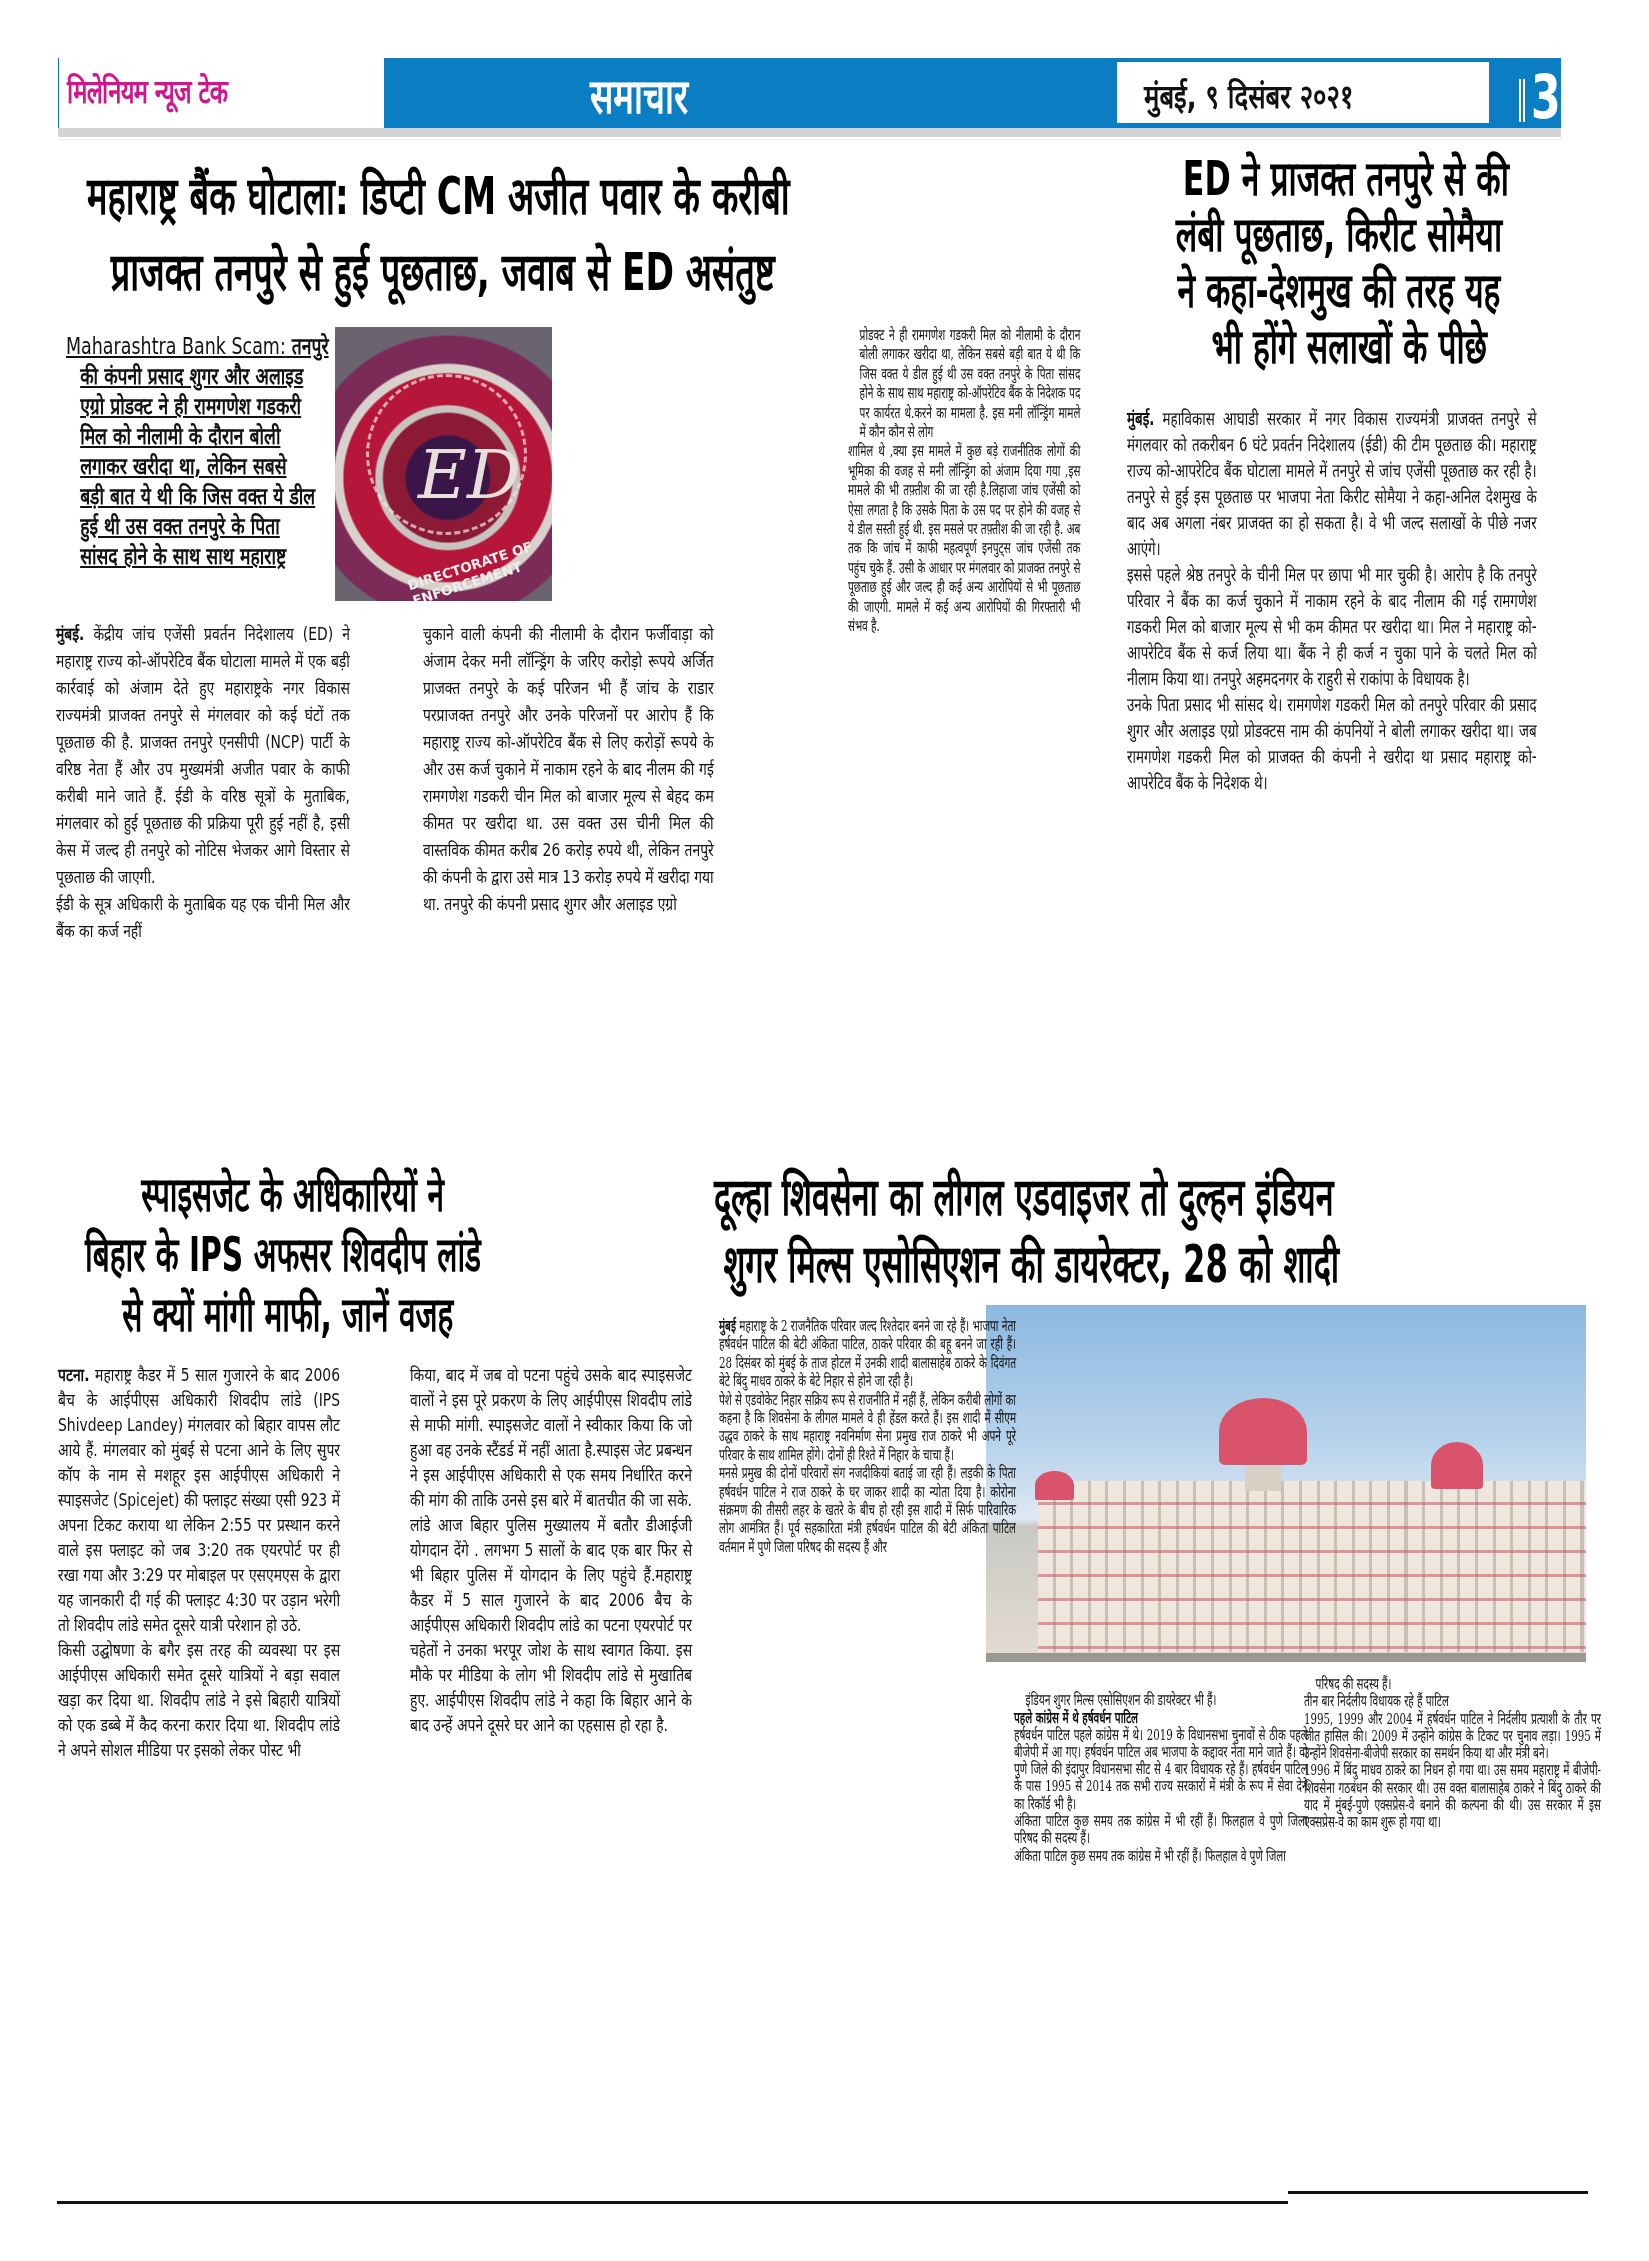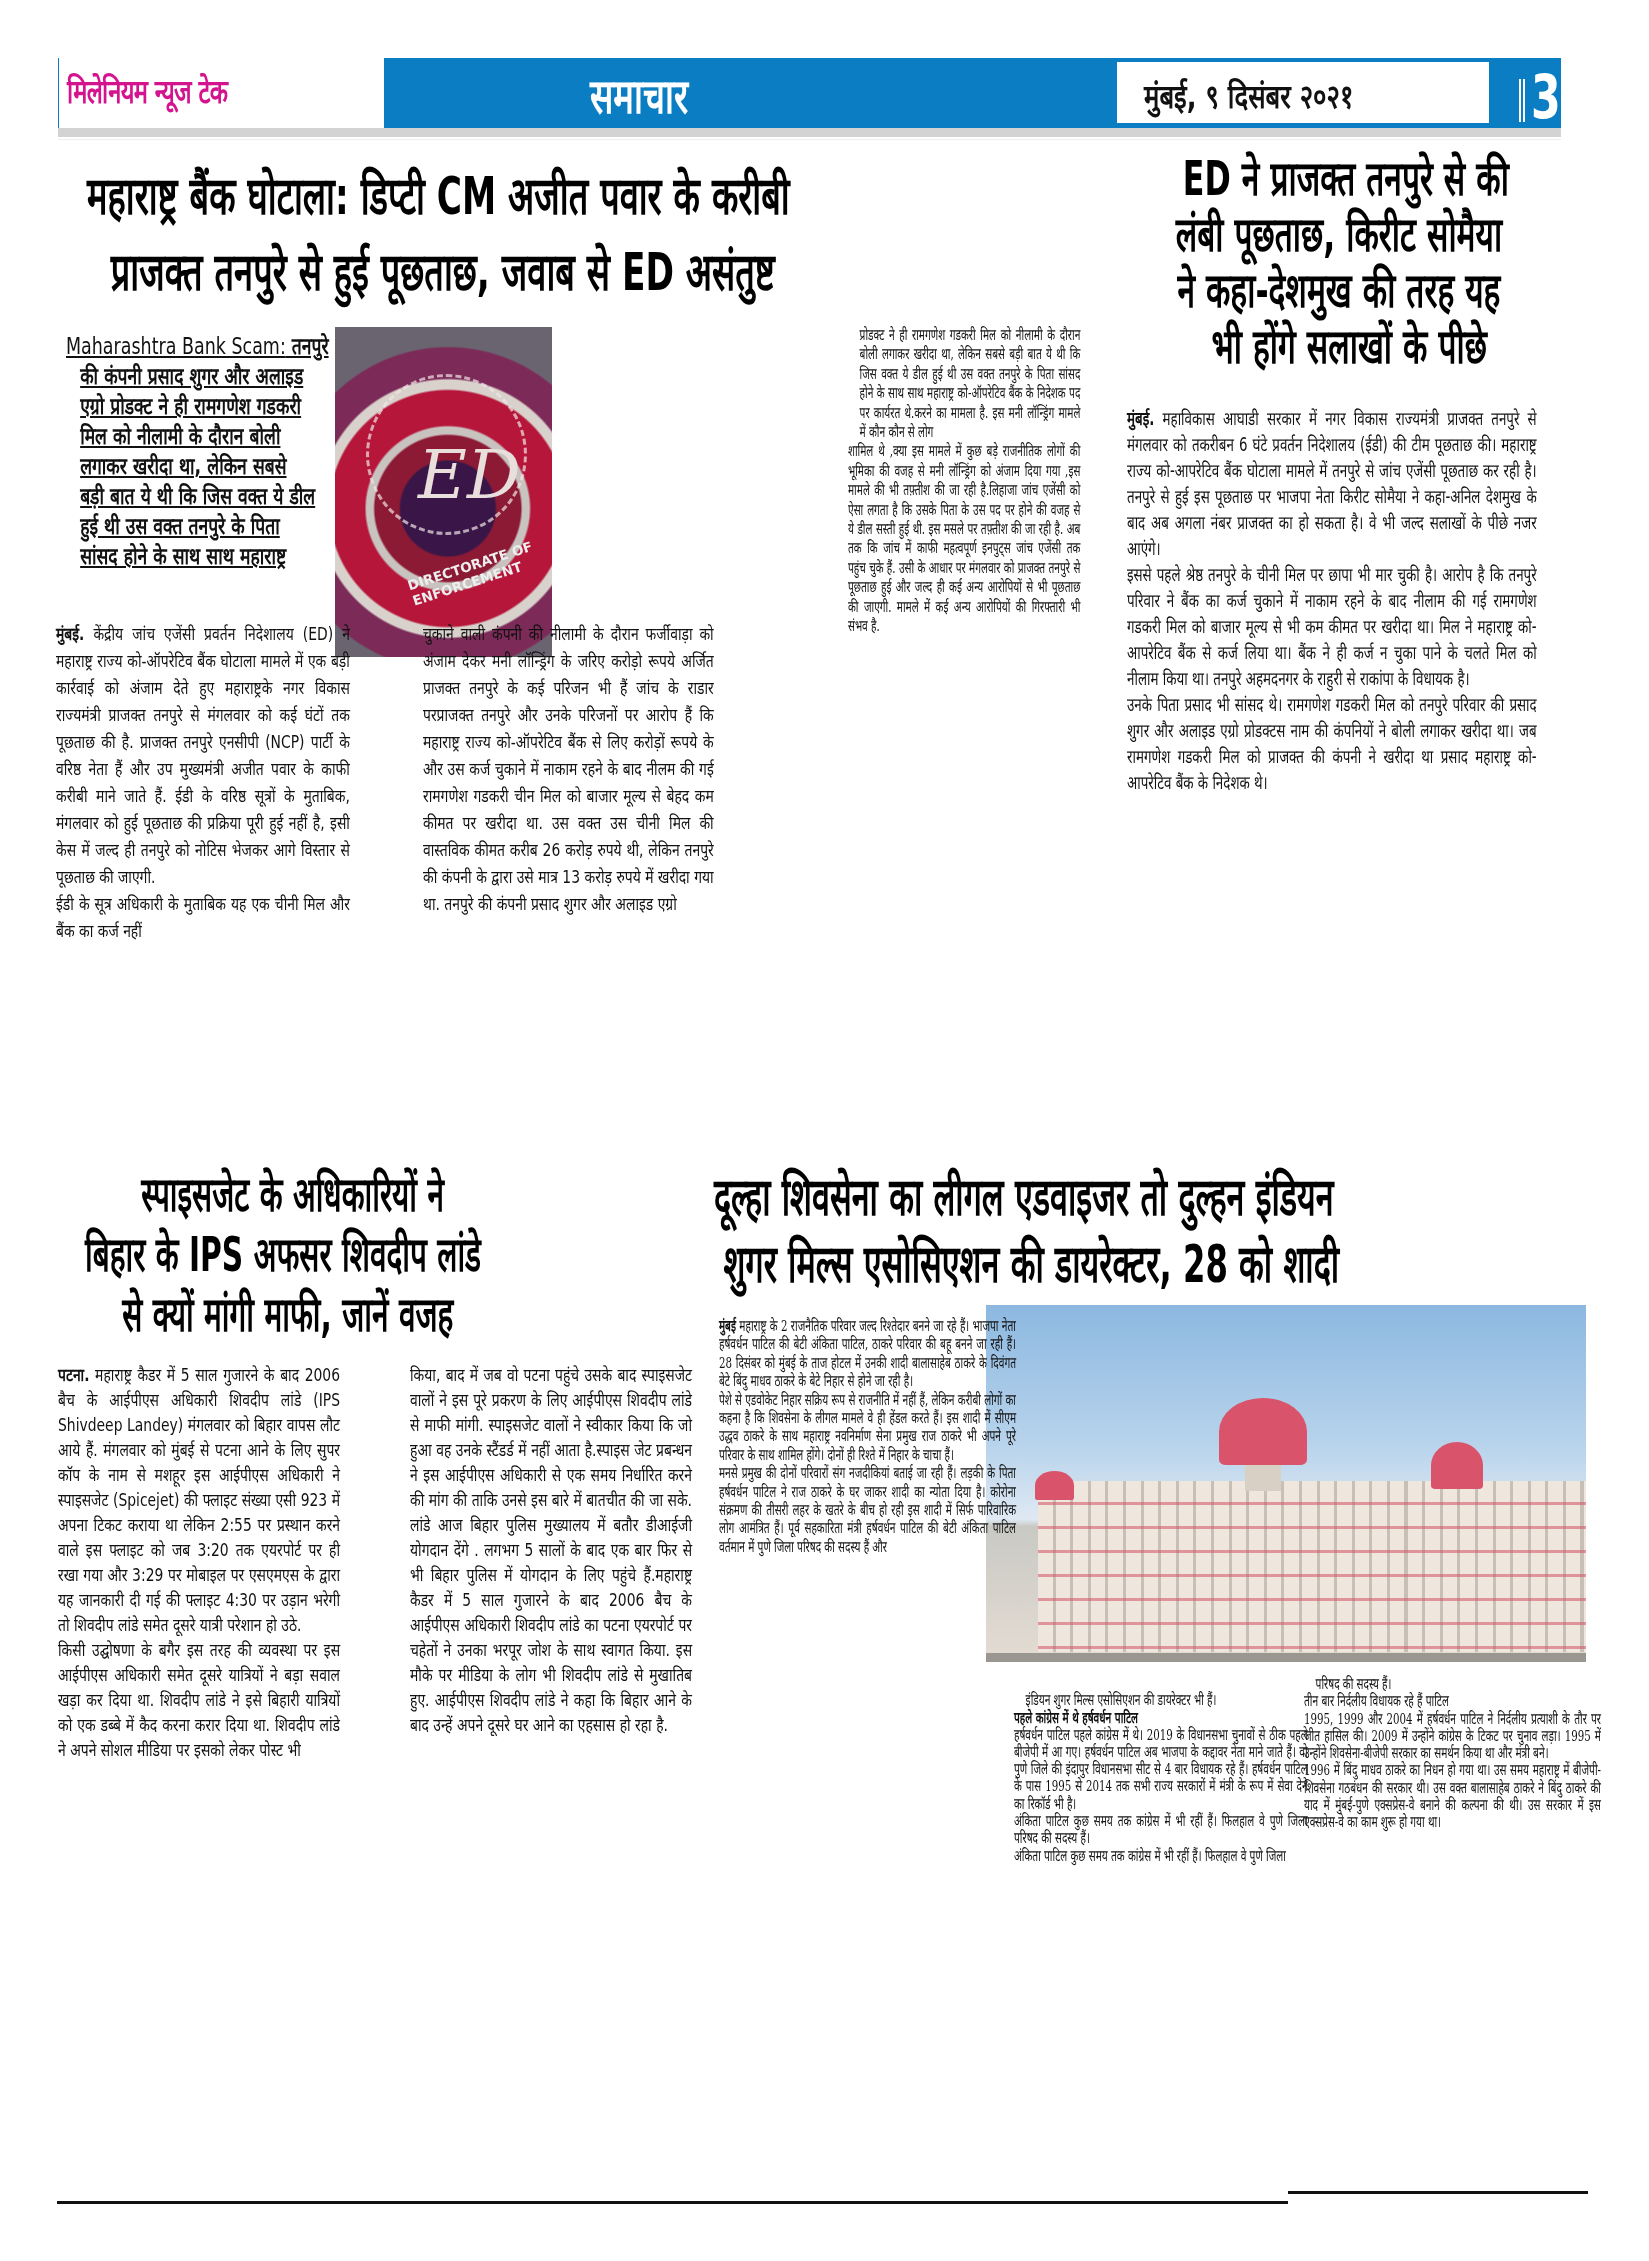--- a/index.html
+++ b/index.html
@@ -21,21 +21,21 @@
   .hl1 { left:87px; top:158px; font-size:52px; transform:scaleX(0.66); line-height:76px; }
   .hl2 { left:1169px; top:150px; font-size:48px; transform:scaleX(0.66); line-height:56px; text-align:center; }
   .hl3 { left:85px; top:1164px; font-size:48px; transform:scaleX(0.62); line-height:60px; text-align:center; }
   .hl4 { left:714px; top:1164px; font-size:52px; transform:scaleX(0.62); line-height:67px; }
 
   
   .intro { left:66px; top:331px; width:274px; font-weight:bold; font-size:23px; line-height:30px; transform:scaleX(0.76); transform-origin:left top; text-decoration:underline; white-space:nowrap; }
   .intro .en { font-weight:normal; }
 
   
-  .ed-img { left:335px; top:327px; width:217px; height:330px; overflow:hidden;
+  .ed-img { left:335px; top:327px; width:217px; height:274px; overflow:hidden;
     background: radial-gradient(circle at 52% 55%, #3a1648 0 22%, #8d1a35 23% 34%, #c9c3c0 35% 38%, #b5163a 39% 55%, #d9d2cc 56% 60%, #7c2a58 61% 75%, #6a6470 76% 100%); }
   .ed-img .ring-text { position:absolute; left:31px; top:47px; width:155px; height:155px; border-radius:50%; border:3.1px dashed rgba(240,230,230,0.7); }
   .ed-img .mono { position:absolute; left:83px; top:109px; font-family:"DejaVu Serif", serif; font-style:italic; font-size:67px; color:#e8dedb; }
   .ed-img .caption { position:absolute; left:72px; top:228px; font-size:13.5px; color:#eee; font-weight:bold; transform:rotate(-18deg); }
 
   
   .col { font-size:17.6px; line-height:27px; text-align:justify; transform:scaleX(0.79); transform-origin:left top; }
   .col p { margin:0; }
   .col .dl { font-weight:bold; }
   .col .indent { padding-left:17.6px; }

